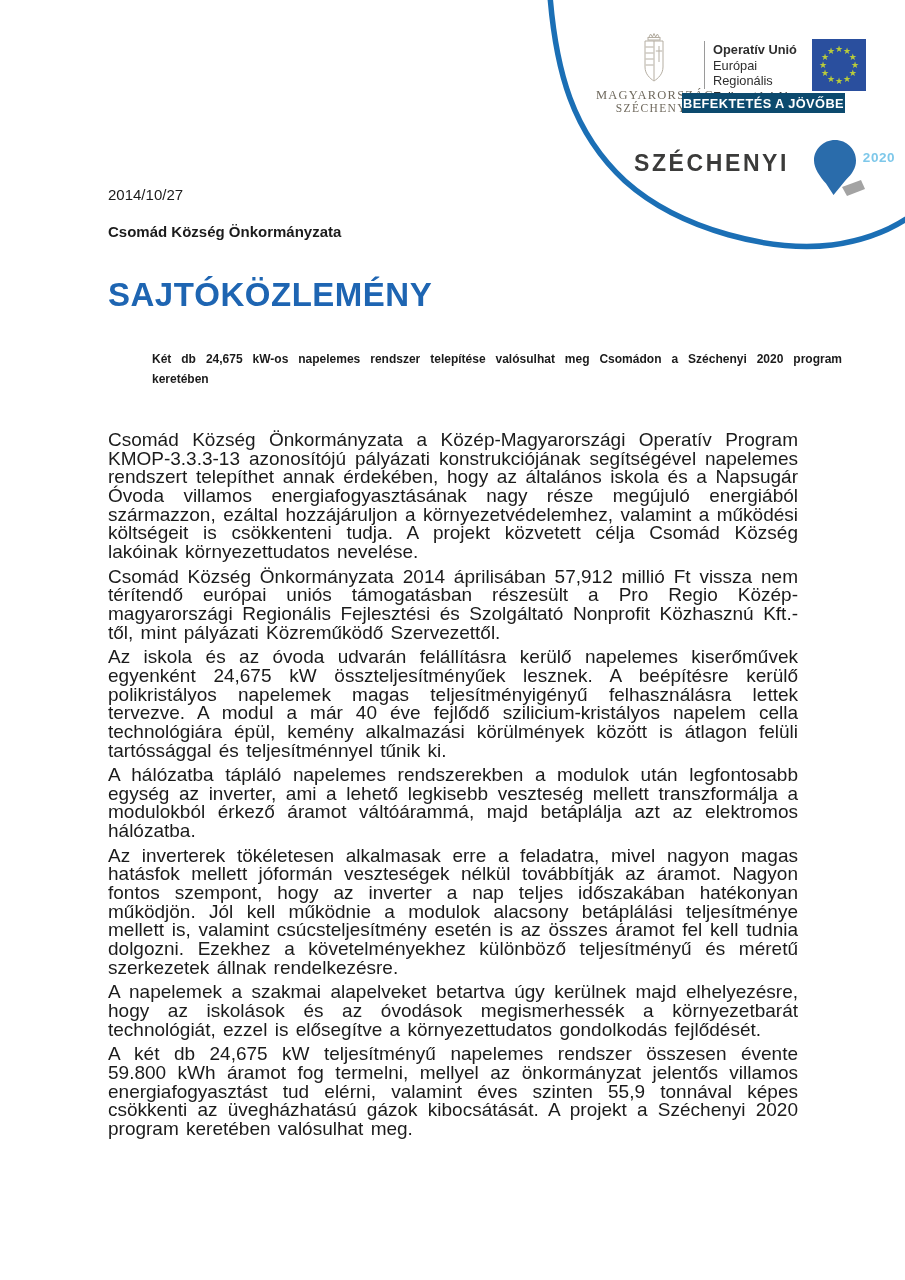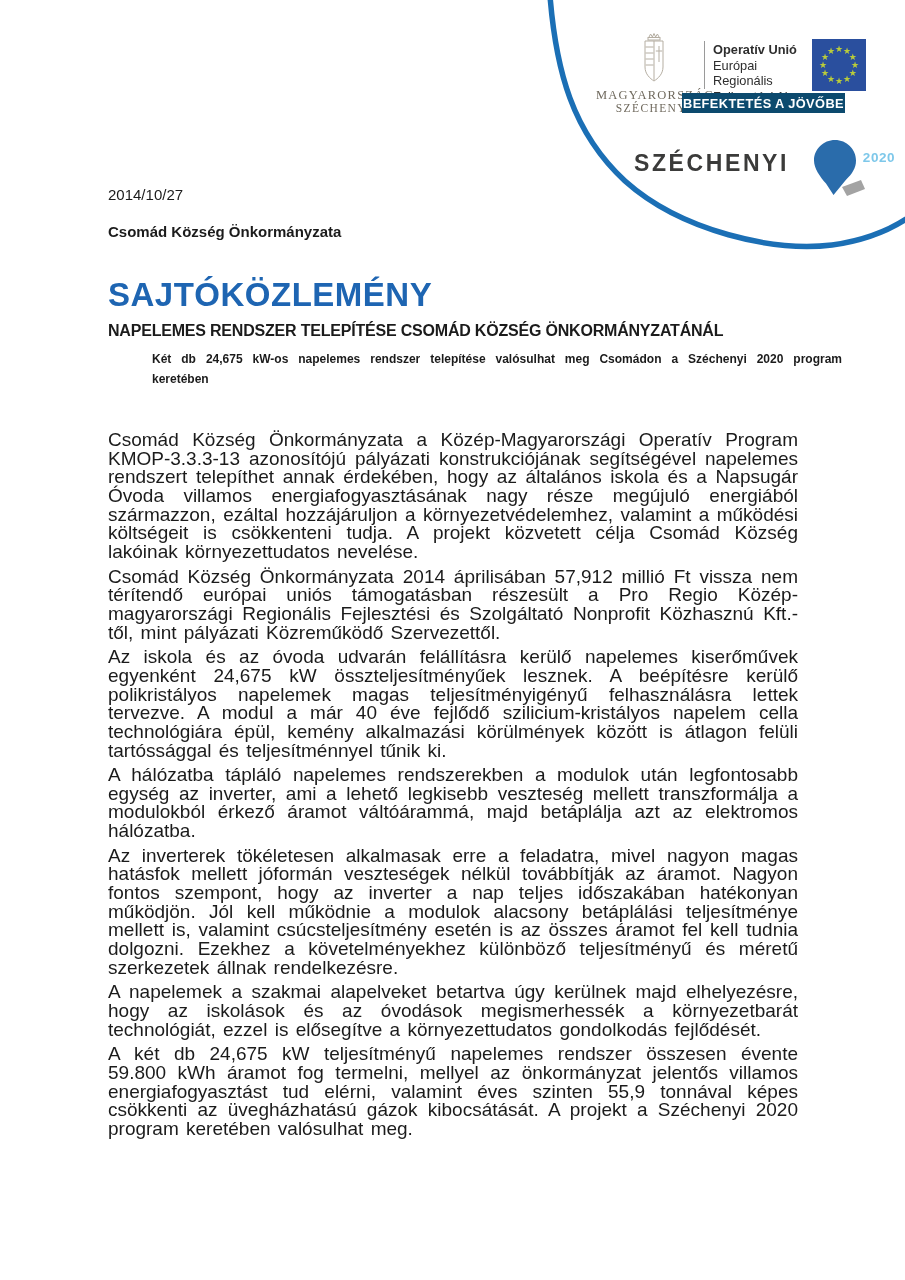--- a/index.html
+++ b/index.html
@@ -138,21 +138,20 @@
     </svg>
     <div class="pin-year">2020</div>
   </div>
 
   <div class="doc-col press-date">2014/10/27</div>
 
   <div class="doc-col press-title">SAJTÓKÖZLEMÉNY</div>
 
   <div class="doc-col org-name">Csomád Község Önkormányzata</div>
 
-  <div class="doc-col headline">NAPELEMES RENDSZER TELEPÍTÉSE CSOMÁD KÖZSÉG ÖNKORMÁNYZATÁNÁL</div>
 
   <div class="doc-col subheadline">Két db 24,675 kW-os napelemes rendszer telepítése valósulhat meg Csomádon a Széchenyi 2020 program keretében</div>
 
   <div class="doc-col body-text">
     <p>Csomád Község Önkormányzata a Közép-Magyarországi Operatív Program KMOP-3.3.3-13 azonosítójú pályázati konstrukciójának segítségével napelemes rendszert telepíthet annak érdekében, hogy az általános iskola és a Napsugár Óvoda villamos energiafogyasztásának nagy része megújuló energiából származzon, ezáltal hozzájáruljon a környezetvédelemhez, valamint a működési költségeit is csökkenteni tudja. A projekt közvetett célja Csomád Község lakóinak környezettudatos nevelése.</p>
     <p>Csomád Község Önkormányzata 2014 áprilisában 57,912 millió Ft vissza nem térítendő európai uniós támogatásban részesült a Pro Regio Közép-magyarországi Regionális Fejlesztési és Szolgáltató Nonprofit Közhasznú Kft.-től, mint pályázati Közreműködő Szervezettől.</p>
     <p>Az iskola és az óvoda udvarán felállításra kerülő napelemes kiserőművek egyenként 24,675 kW összteljesítményűek lesznek. A beépítésre kerülő polikristályos napelemek magas teljesítményigényű felhasználásra lettek tervezve. A modul a már 40 éve fejlődő szilicium-kristályos napelem cella technológiára épül, kemény alkalmazási körülmények között is átlagon felüli tartóssággal és teljesítménnyel tűnik ki.</p>
     <p>A hálózatba tápláló napelemes rendszerekben a modulok után legfontosabb egység az inverter, ami a lehető legkisebb veszteség mellett transzformálja a modulokból érkező áramot váltóárammá, majd betáplálja azt az elektromos hálózatba.</p>
     <p>Az inverterek tökéletesen alkalmasak erre a feladatra, mivel nagyon magas hatásfok mellett jóformán veszteségek nélkül továbbítják az áramot. Nagyon fontos szempont, hogy az inverter a nap teljes időszakában hatékonyan működjön. Jól kell működnie a modulok alacsony betáplálási teljesítménye mellett is, valamint csúcsteljesítmény esetén is az összes áramot fel kell tudnia dolgozni. Ezekhez a követelményekhez különböző teljesítményű és méretű szerkezetek állnak rendelkezésre.</p>
     <p>A napelemek a szakmai alapelveket betartva úgy kerülnek majd elhelyezésre, hogy az iskolások és az óvodások megismerhessék a környezetbarát technológiát, ezzel is elősegítve a környezettudatos gondolkodás fejlődését.</p>

